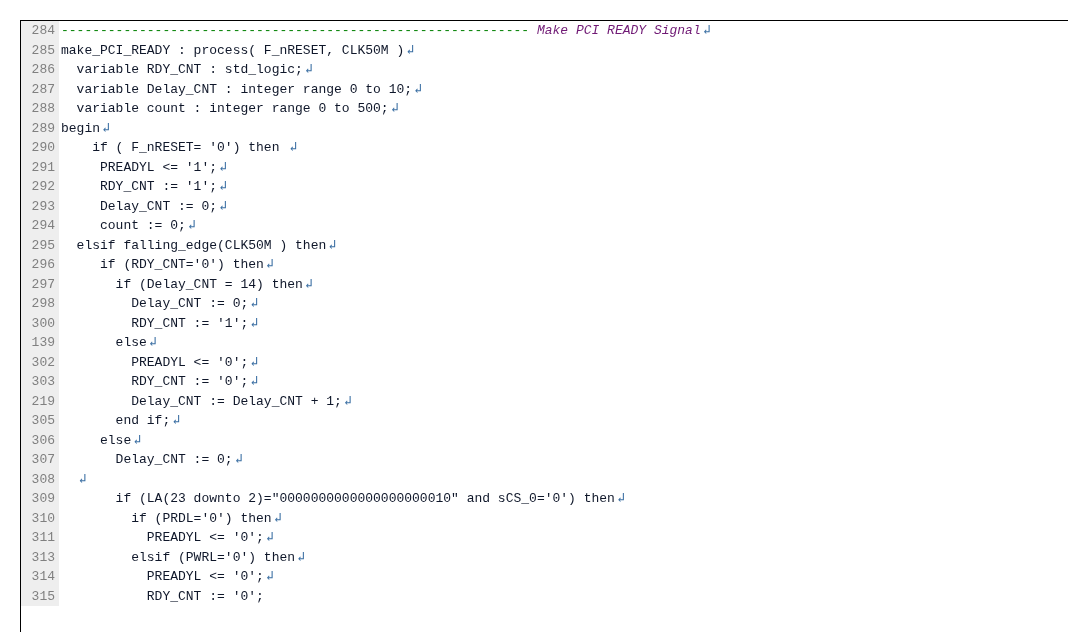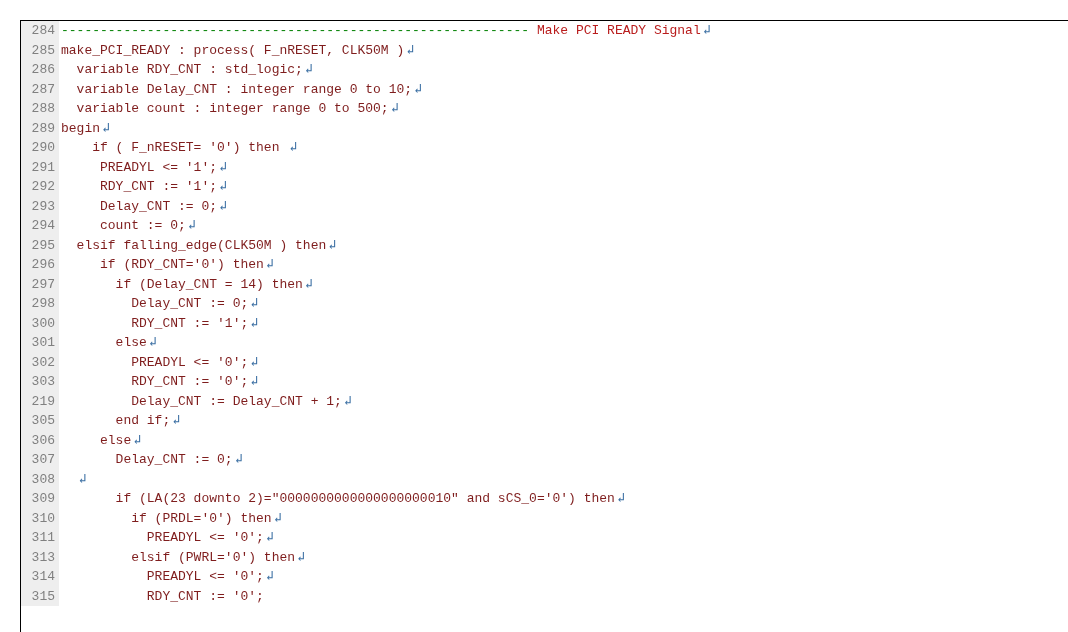--- a/index.html
+++ b/index.html
@@ -42,27 +42,28 @@
   }
   td.code {
     color: #000;
     padding-left: 2px;
   }
   
   .comment-dash {
     color: #008000;
   }
   .label-pci {
-    color: #b91c1c; 
+    color: #701a75; 
+    font-style: italic;
   }
   .eol {
     color: #3b6fa3; 
     padding-left: 2px;
   }  
-  .plain{ color: #7f1d1d; }
+  .plain{ color: #0f172a; }
 </style>
 </head>
 <body>
 
 <div class="frame">
   <table class="code-table">
     <tbody id="code-body">
         <tr>
           <td class="gutter">284</td>
           <td class="code"><span class="comment-dash">------------------------------------------------------------ </span><span class="label-pci">Make PCI READY Signal</span><span class="eol">↲</span></td>
@@ -121,21 +122,21 @@
         </tr>
         <tr>
           <td class="gutter">298</td>
           <td class="code"><span class="plain">         Delay_CNT := 0;</span><span class="eol">↲</span></td>
         </tr>
         <tr>
           <td class="gutter">300</td>
           <td class="code"><span class="plain">         RDY_CNT := '1';</span><span class="eol">↲</span></td>
         </tr>
         <tr>
-          <td class="gutter">301</td>
+          <td class="gutter">139</td>
           <td class="code"><span class="plain">       else</span><span class="eol">↲</span></td>
         </tr>
         <tr>
           <td class="gutter">302</td>
           <td class="code"><span class="plain">         PREADYL &lt;= '0';</span><span class="eol">↲</span></td>
         </tr>
         <tr>
           <td class="gutter">303</td>
           <td class="code"><span class="plain">         RDY_CNT := '0';</span><span class="eol">↲</span></td>
         </tr>

